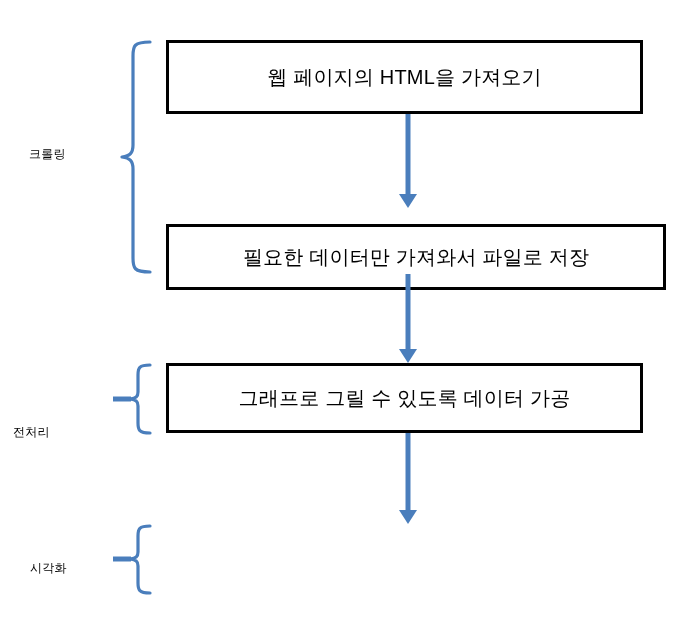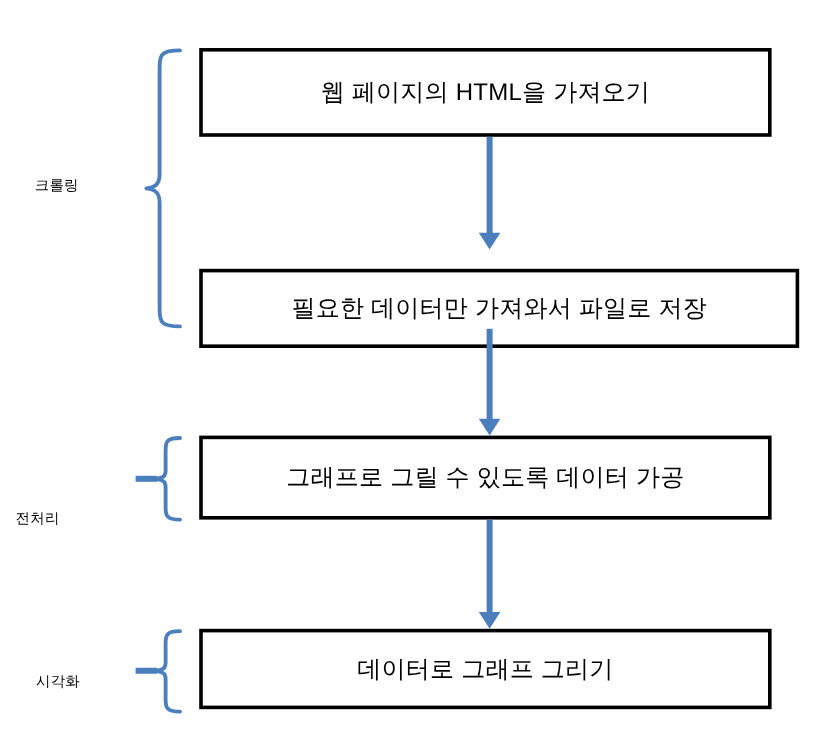--- a/index.html
+++ b/index.html
@@ -94,23 +94,20 @@
 
   <div class="process-box" id="box-1">
     <span class="box-label">웹 페이지의 HTML을 가져오기</span>
   </div>
   <div class="process-box" id="box-2">
     <span class="box-label">필요한 데이터만 가져와서 파일로 저장</span>
   </div>
   <div class="process-box" id="box-3">
     <span class="box-label">그래프로 그릴 수 있도록 데이터 가공</span>
   </div>
-  <div class="process-box" id="box-4">
-    <span class="box-label">데이터로 그래프 그리기</span>
-  </div>
 
   <svg id="vector-layer" viewBox="0 0 699 629" width="699" height="629">
 
     <path class="brace-path" d="M 150 42
              C 134 42 133 46 133 56
              L 133 145
              C 133 153 130 156 122 157
              C 130 158 133 161 133 169
              L 133 258
              C 133 268 134 272 150 272"></path>

